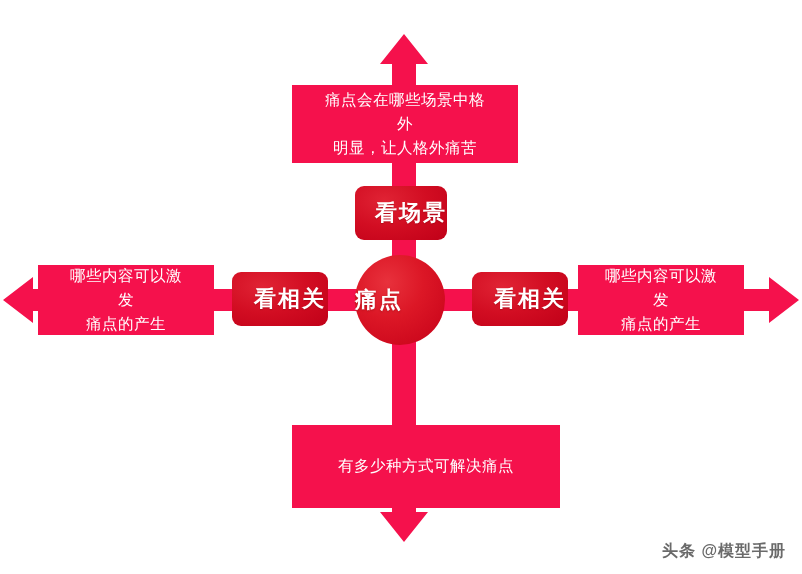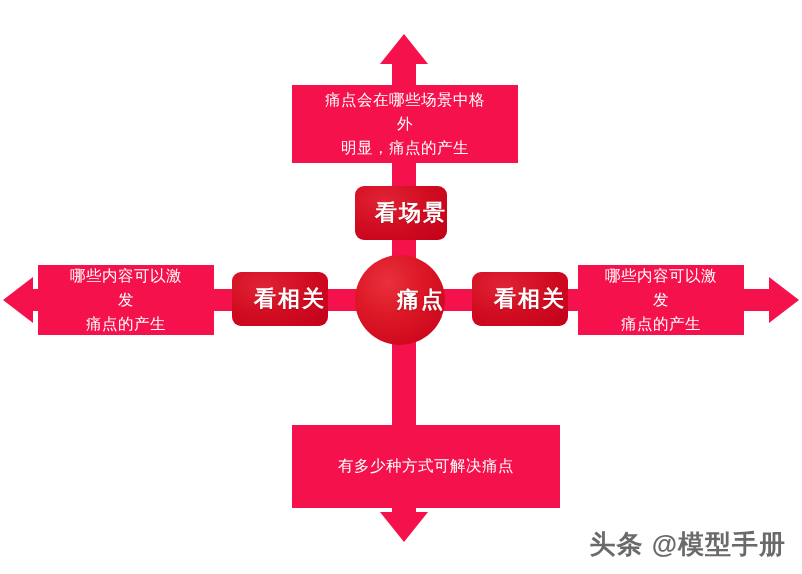--- a/index.html
+++ b/index.html
@@ -73,34 +73,34 @@
     position: absolute;
     left: 355px;
     top: 255px;
     width: 90px;
     height: 90px;
     border-radius: 50%;
     background: radial-gradient(circle at 36% 30%, #E8313C 0%, #DC1726 42%, #C50018 100%);
     color: #ffffff;
     display: flex;
     align-items: center;
-    justify-content: flex-end;
+    justify-content: flex-start;
     font-size: 22px;
     font-weight: bold;
     letter-spacing: 2px;
     text-shadow: 0 1px 2px rgba(120,0,10,0.4);
     z-index: 5;
   }
 
   
   #watermark {
     position: absolute;
     right: 16px;
     bottom: 12px;
-    font-size: 26px;
+    font-size: 16px;
     font-weight: bold;
     color: #4a4a4a;
     opacity: 0.82;
     letter-spacing: 1px;
     white-space: nowrap;
   }
 </style>
 </head>
 <body>
 
@@ -114,21 +114,21 @@
     <rect x="392" y="60" width="24" height="460" fill="#F5114C"></rect>
 
     <polygon fill="#F5114C" points="3,300 33,277 33,289 420,289 420,311 33,311 33,323"></polygon>
     <polygon fill="#F5114C" points="799,300 769,277 769,289 382,289 382,311 769,311 769,323"></polygon>
     <rect x="30" y="289" width="742" height="22" fill="#F5114C"></rect>
   </svg>
 
   <div class="desc-box" id="desc-top">
     <span>
       <span>痛点会在哪些场景中格外</span><br>
-      <span>明显，痛点的产生</span>
+      <span>明显，让人格外痛苦</span>
     </span>
   </div>
   <div class="chip" id="chip-top">
     <span>看场景</span>
   </div>
 
   <div class="desc-box" id="desc-left">
     <span>
       <span>哪些内容可以激发</span><br>
       <span>痛点的产生</span>

